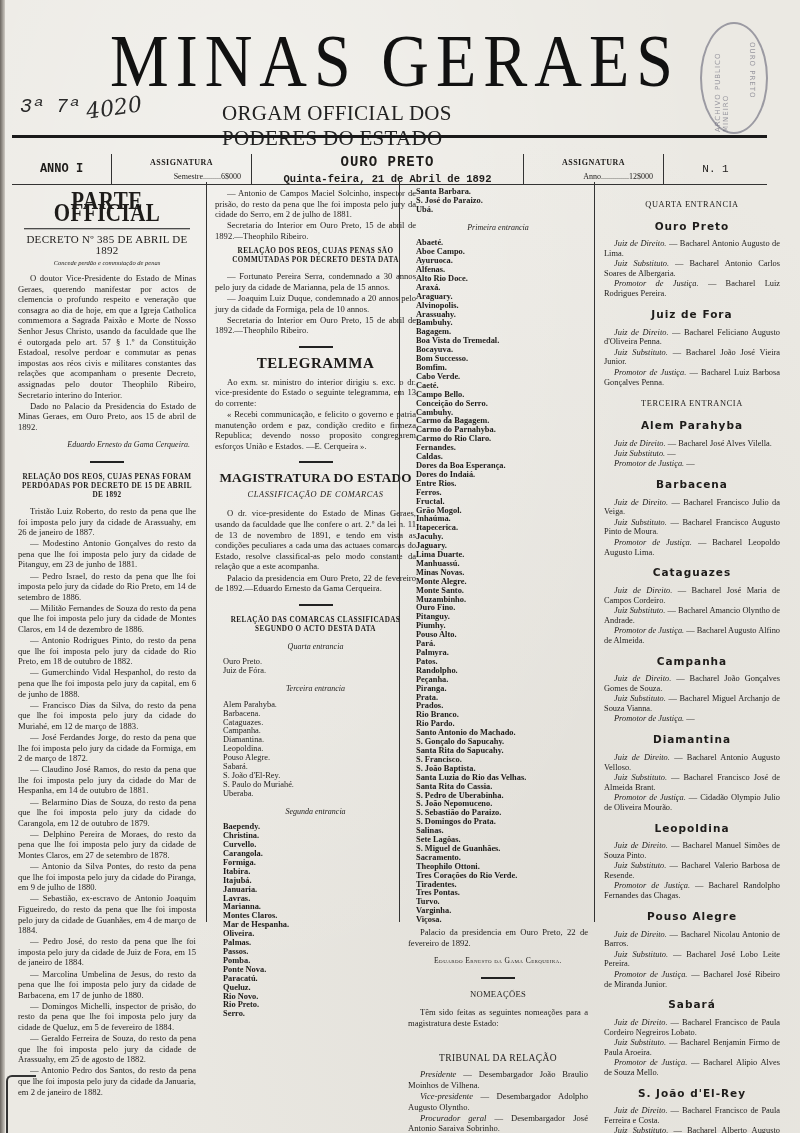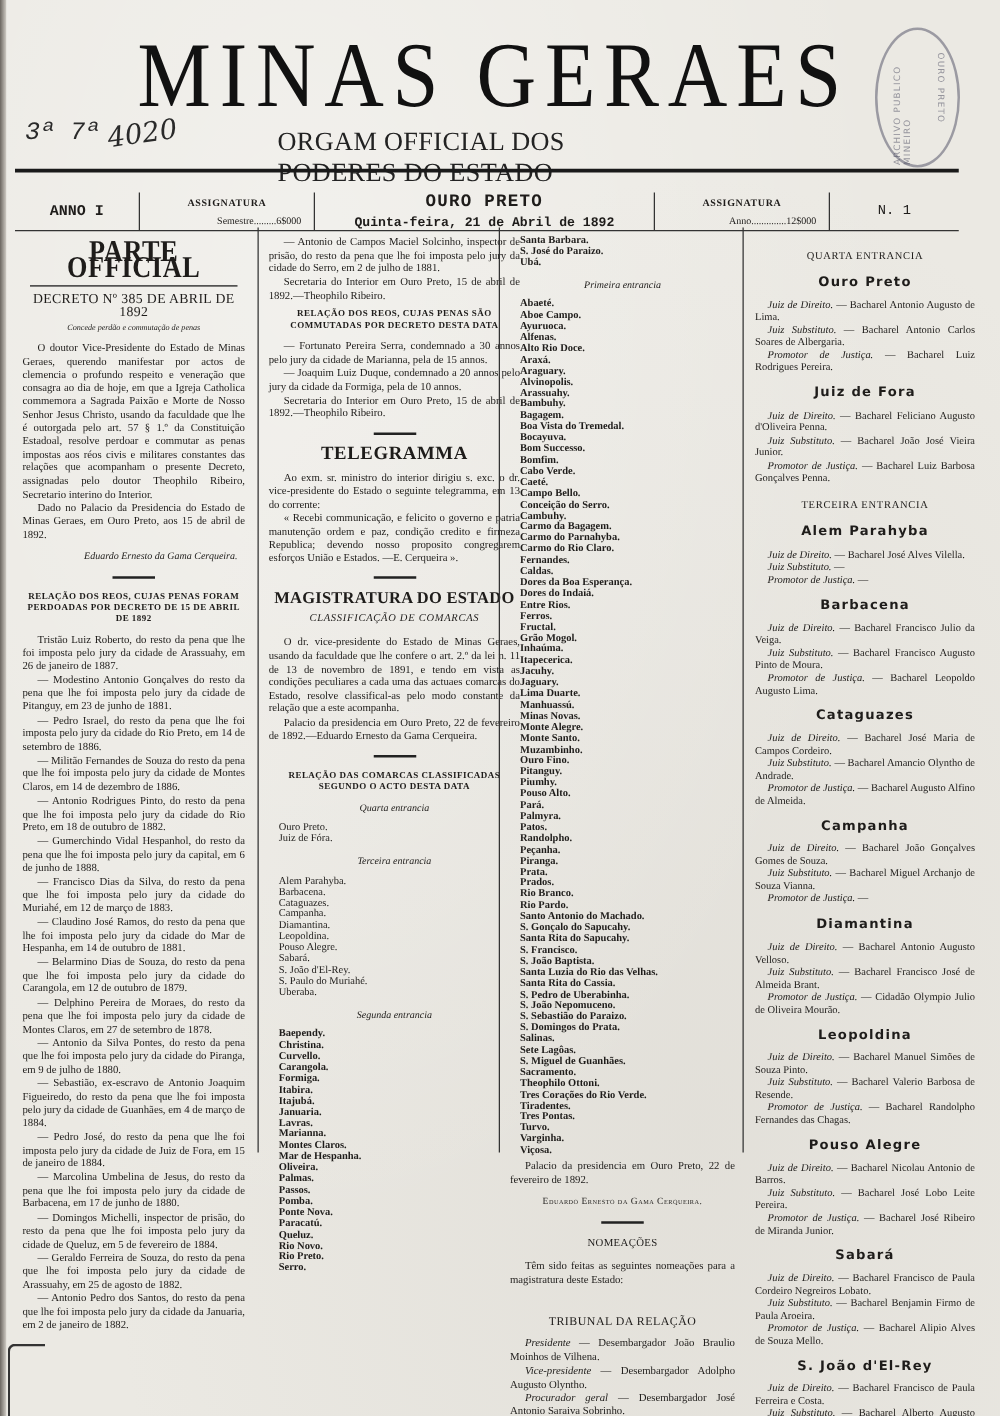--- a/index.html
+++ b/index.html
@@ -176,20 +176,21 @@
       <div class="sig">Eduardo Ernesto da Gama Cerqueira.</div>
       <div class="sep"></div>
       <div class="rel-head">RELAÇÃO DOS REOS, CUJAS PENAS FORAM PERDOADAS POR DECRETO DE 15 DE ABRIL DE 1892</div>
       <p>Tristão Luiz Roberto, do resto da pena que lhe foi imposta pelo jury da cidade de Arassuahy, em 26 de janeiro de 1887.</p>
       <p>— Modestino Antonio Gonçalves do resto da pena que lhe foi imposta pelo jury da cidade de Pitanguy, em 23 de junho de 1881.</p>
       <p>— Pedro Israel, do resto da pena que lhe foi imposta pelo jury da cidade do Rio Preto, em 14 de setembro de 1886.</p>
       <p>— Militão Fernandes de Souza do resto da pena que lhe foi imposta pelo jury da cidade de Montes Claros, em 14 de dezembro de 1886.</p>
       <p>— Antonio Rodrigues Pinto, do resto da pena que lhe foi imposta pelo jury da cidade do Rio Preto, em 18 de outubro de 1882.</p>
       <p>— Gumerchindo Vidal Hespanhol, do resto da pena que lhe foi imposta pelo jury da capital, em 6 de junho de 1888.</p>
       <p>— Francisco Dias da Silva, do resto da pena que lhe foi imposta pelo jury da cidade do Muriahé, em 12 de março de 1883.</p>
+      <p>— José Ferdandes Jorge, do resto da pena que lhe foi imposta pelo jury da cidade da Formiga, em 2 de março de 1872.</p>
       <p>— Claudino José Ramos, do resto da pena que lhe foi imposta pelo jury da cidade do Mar de Hespanha, em 14 de outubro de 1881.</p>
       <p>— Belarmino Dias de Souza, do resto da pena que lhe foi imposta pelo jury da cidade do Carangola, em 12 de outubro de 1879.</p>
       <p>— Delphino Pereira de Moraes, do resto da pena que lhe foi imposta pelo jury da cidade de Montes Claros, em 27 de setembro de 1878.</p>
       <p>— Antonio da Silva Pontes, do resto da pena que lhe foi imposta pelo jury da cidade do Piranga, em 9 de julho de 1880.</p>
       <p>— Sebastião, ex-escravo de Antonio Joaquim Figueiredo, do resto da pena que lhe foi imposta pelo jury da cidade de Guanhães, em 4 de março de 1884.</p>
       <p>— Pedro José, do resto da pena que lhe foi imposta pelo jury da cidade de Juiz de Fora, em 15 de janeiro de 1884.</p>
       <p>— Marcolina Umbelina de Jesus, do resto da pena que lhe foi imposta pelo jury da cidade de Barbacena, em 17 de junho de 1880.</p>
       <p>— Domingos Michelli, inspector de prisão, do resto da pena que lhe foi imposta pelo jury da cidade de Queluz, em 5 de fevereiro de 1884.</p>
       <p>— Geraldo Ferreira de Souza, do resto da pena que lhe foi imposta pelo jury da cidade de Arassuahy, em 25 de agosto de 1882.</p>
       <p>— Antonio Pedro dos Santos, do resto da pena que lhe foi imposta pelo jury da cidade da Januaria, em 2 de janeiro de 1882.</p>

